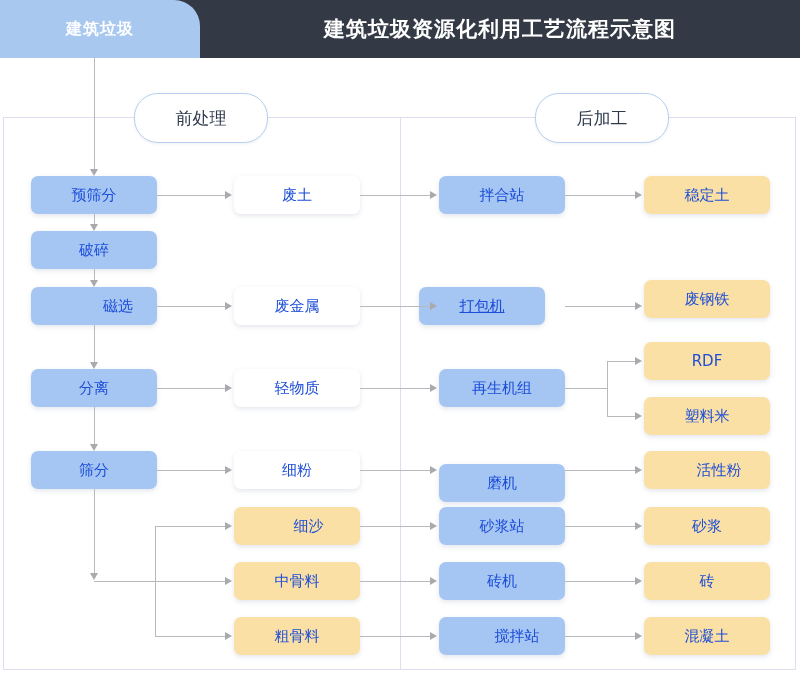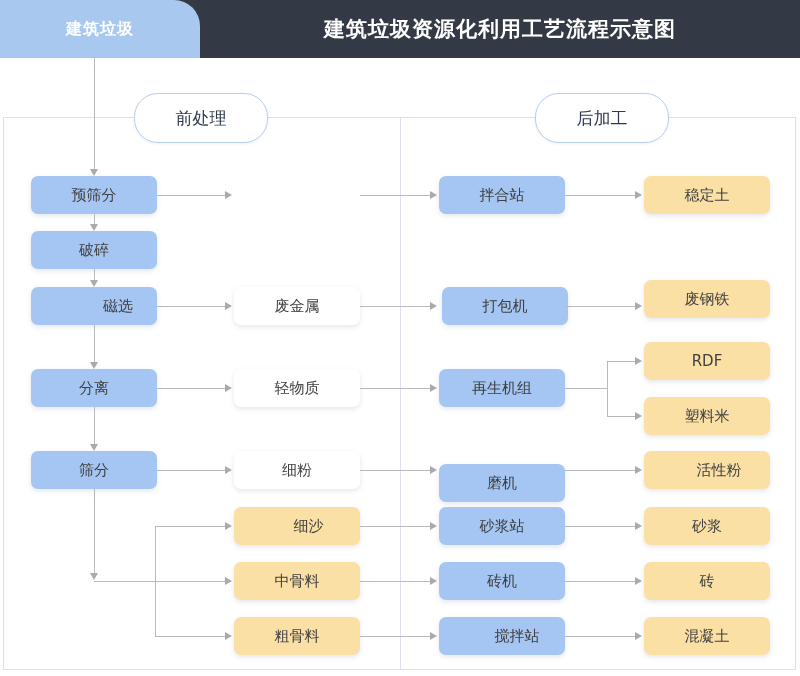--- a/index.html
+++ b/index.html
@@ -48,21 +48,21 @@
     color:#2f3a4d;font-size:17px;
     box-shadow:0 1px 3px rgba(90,110,160,0.10);
   }
   #stage-pre{left:134px;top:93px;width:132px;}
   #stage-post{left:535px;top:93px;width:132px;}
 
   
   .node{
     position:absolute;width:126px;height:38px;border-radius:7px;
     display:flex;align-items:center;justify-content:center;
-    font-size:15px;color:#404040;
+    font-size:15px;color:#1d4ed8;
     box-shadow:0 2px 5px rgba(120,130,160,0.20);
     box-sizing:border-box;
   }
   .node.blue{background:#a5c5f2;}
   .node.white{background:#ffffff;}
   .node.yellow{background:#fbe0a5;}
 
   
   .hline{position:absolute;height:1px;background:#b9b9bd;}
   .vline{position:absolute;width:1px;background:#b9b9bd;}
@@ -91,29 +91,30 @@
 
   <div class="stage-label" id="stage-pre">前处理</div>
   <div class="stage-label" id="stage-post">后加工</div>
 
   <div class="node blue" style="left:31px;top:176px;">预筛分</div>
   <div class="node blue" style="left:31px;top:231px;">破碎</div>
   <div class="node blue" style="left:31px;top:287px;padding-left:48px;">磁选</div>
   <div class="node blue" style="left:31px;top:369px;">分离</div>
   <div class="node blue" style="left:31px;top:451px;">筛分</div>
 
+  <div class="node white" style="left:234px;top:176px;">废土</div>
   <div class="node white" style="left:234px;top:287px;">废金属</div>
   <div class="node white" style="left:234px;top:369px;">轻物质</div>
   <div class="node white" style="left:234px;top:451px;">细粉</div>
   <div class="node yellow" style="left:234px;top:507px;padding-left:23px;">细沙</div>
   <div class="node yellow" style="left:234px;top:562px;">中骨料</div>
   <div class="node yellow" style="left:234px;top:617px;">粗骨料</div>
 
   <div class="node blue" style="left:439px;top:176px;">拌合站</div>
-  <div class="node blue" style="left:442px;top:287px;">打包机</div>
+  <div class="node blue" style="left:419px;top:287px;text-decoration:underline;">打包机</div>
   <div class="node blue" style="left:439px;top:369px;">再生机组</div>
   <div class="node blue" style="left:439px;top:464px;">磨机</div>
   <div class="node blue" style="left:439px;top:507px;">砂浆站</div>
   <div class="node blue" style="left:439px;top:562px;">砖机</div>
   <div class="node blue" style="left:439px;top:617px;padding-left:30px;">搅拌站</div>
 
   <div class="node yellow" style="left:644px;top:176px;">稳定土</div>
   <div class="node yellow" style="left:644px;top:280px;">废钢铁</div>
   <div class="node yellow" style="left:644px;top:342px;">RDF</div>
   <div class="node yellow" style="left:644px;top:397px;">塑料米</div>

